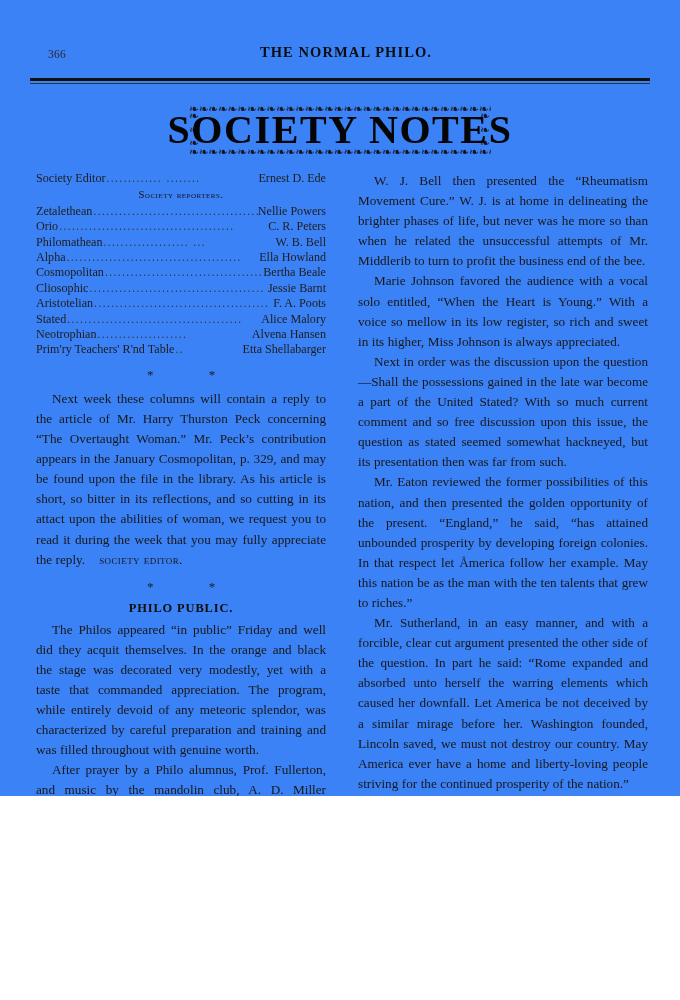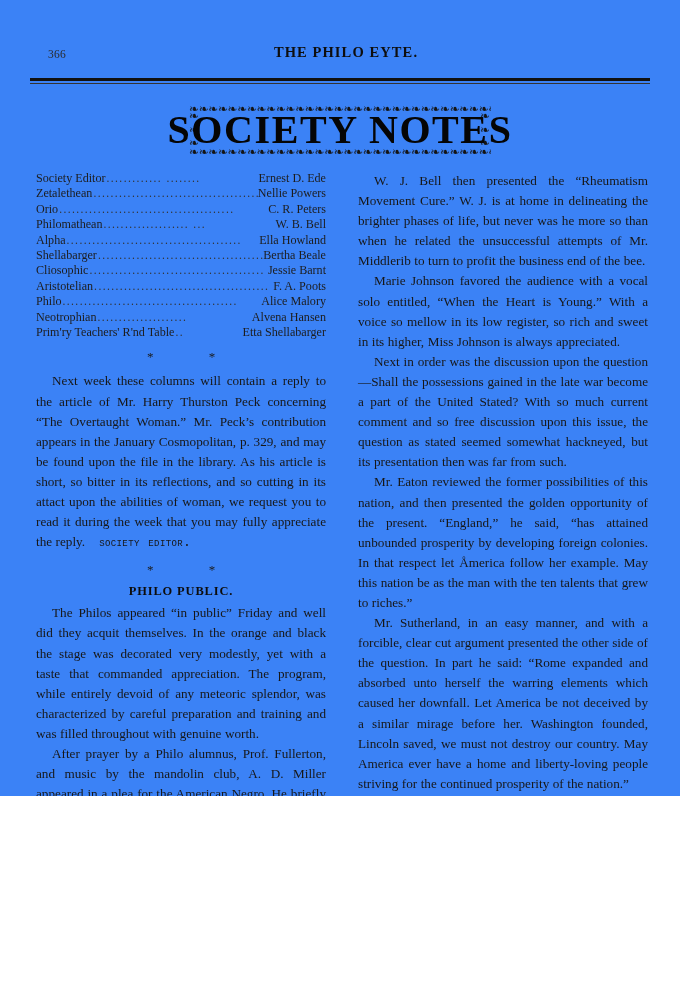--- a/index.html
+++ b/index.html
@@ -190,35 +190,34 @@
     font-size: 12.4px;
     font-weight: bold;
     letter-spacing: 0.9px;
     margin: 2px 0 4px 0;
     color: #0d0d0d;
   }
   .sigcaps {
     font-variant: small-caps;
     text-transform: lowercase;
     letter-spacing: 0.4px;
-    font-family: Liberation Mono, monospace;
   }
   .sigcaps::first-letter { text-transform: uppercase; }
   .signature {
     white-space: nowrap;
   }
 </style>
 </head>
 <body>
 
 <div class="page">
 
   <div class="running-head">
     <div class="folio">366</div>
-    <div class="head-title">THE PHILO EYTE.</div>
+    <div class="head-title">THE NORMAL PHILO.</div>
   </div>
   <div class="head-rules">
     <div class="rule-thick"></div>
     <div class="rule-thin"></div>
   </div>
 
   <div class="title-wrap">
     <div class="title-box">
       <div class="orn orn-h orn-top">❧❧❧❧❧❧❧❧❧❧❧❧❧❧❧❧❧❧❧❧❧❧❧❧❧❧❧❧❧❧❧❧❧❧❧❧❧❧❧❧</div>
       <div class="orn orn-h orn-bottom">❧❧❧❧❧❧❧❧❧❧❧❧❧❧❧❧❧❧❧❧❧❧❧❧❧❧❧❧❧❧❧❧❧❧❧❧❧❧❧❧</div>
@@ -232,20 +231,21 @@
 
     <div class="col">
 
       <div class="masthead">
         <div class="credit-line">
           <span class="credit-role">Society Editor</span>
           <span class="credit-dots">............. ........</span>
           <span class="credit-name">Ernest D. Ede</span>
         </div>
 
+        <div class="reporters-head">SOCIETY REPORTERS.</div>
 
         <div class="credit-line">
           <span class="credit-role">Zetalethean</span>
           <span class="credit-dots">.........................................</span>
           <span class="credit-name">Nellie Powers</span>
         </div>
         <div class="credit-line">
           <span class="credit-role">Orio</span>
           <span class="credit-dots">.........................................</span>
           <span class="credit-name">C. R. Peters</span>
@@ -254,36 +254,36 @@
           <span class="credit-role">Philomathean</span>
           <span class="credit-dots">.................... ...</span>
           <span class="credit-name">W. B. Bell</span>
         </div>
         <div class="credit-line">
           <span class="credit-role">Alpha</span>
           <span class="credit-dots">.........................................</span>
           <span class="credit-name">Ella Howland</span>
         </div>
         <div class="credit-line">
-          <span class="credit-role">Shellabarger</span>
+          <span class="credit-role">Cosmopolitan</span>
           <span class="credit-dots">.........................................</span>
           <span class="credit-name">Bertha Beale</span>
         </div>
         <div class="credit-line">
           <span class="credit-role">Cliosophic</span>
           <span class="credit-dots">.........................................</span>
           <span class="credit-name">Jessie Barnt</span>
         </div>
         <div class="credit-line">
           <span class="credit-role">Aristotelian</span>
           <span class="credit-dots">.........................................</span>
           <span class="credit-name">F. A. Poots</span>
         </div>
         <div class="credit-line">
-          <span class="credit-role">Philo</span>
+          <span class="credit-role">Stated</span>
           <span class="credit-dots">.........................................</span>
           <span class="credit-name">Alice Malory</span>
         </div>
         <div class="credit-line">
           <span class="credit-role">Neotrophian</span>
           <span class="credit-dots">.....................</span>
           <span class="credit-name">Alvena Hansen</span>
         </div>
         <div class="credit-line">
           <span class="credit-role">Prim'ry Teachers' R'nd Table</span>

